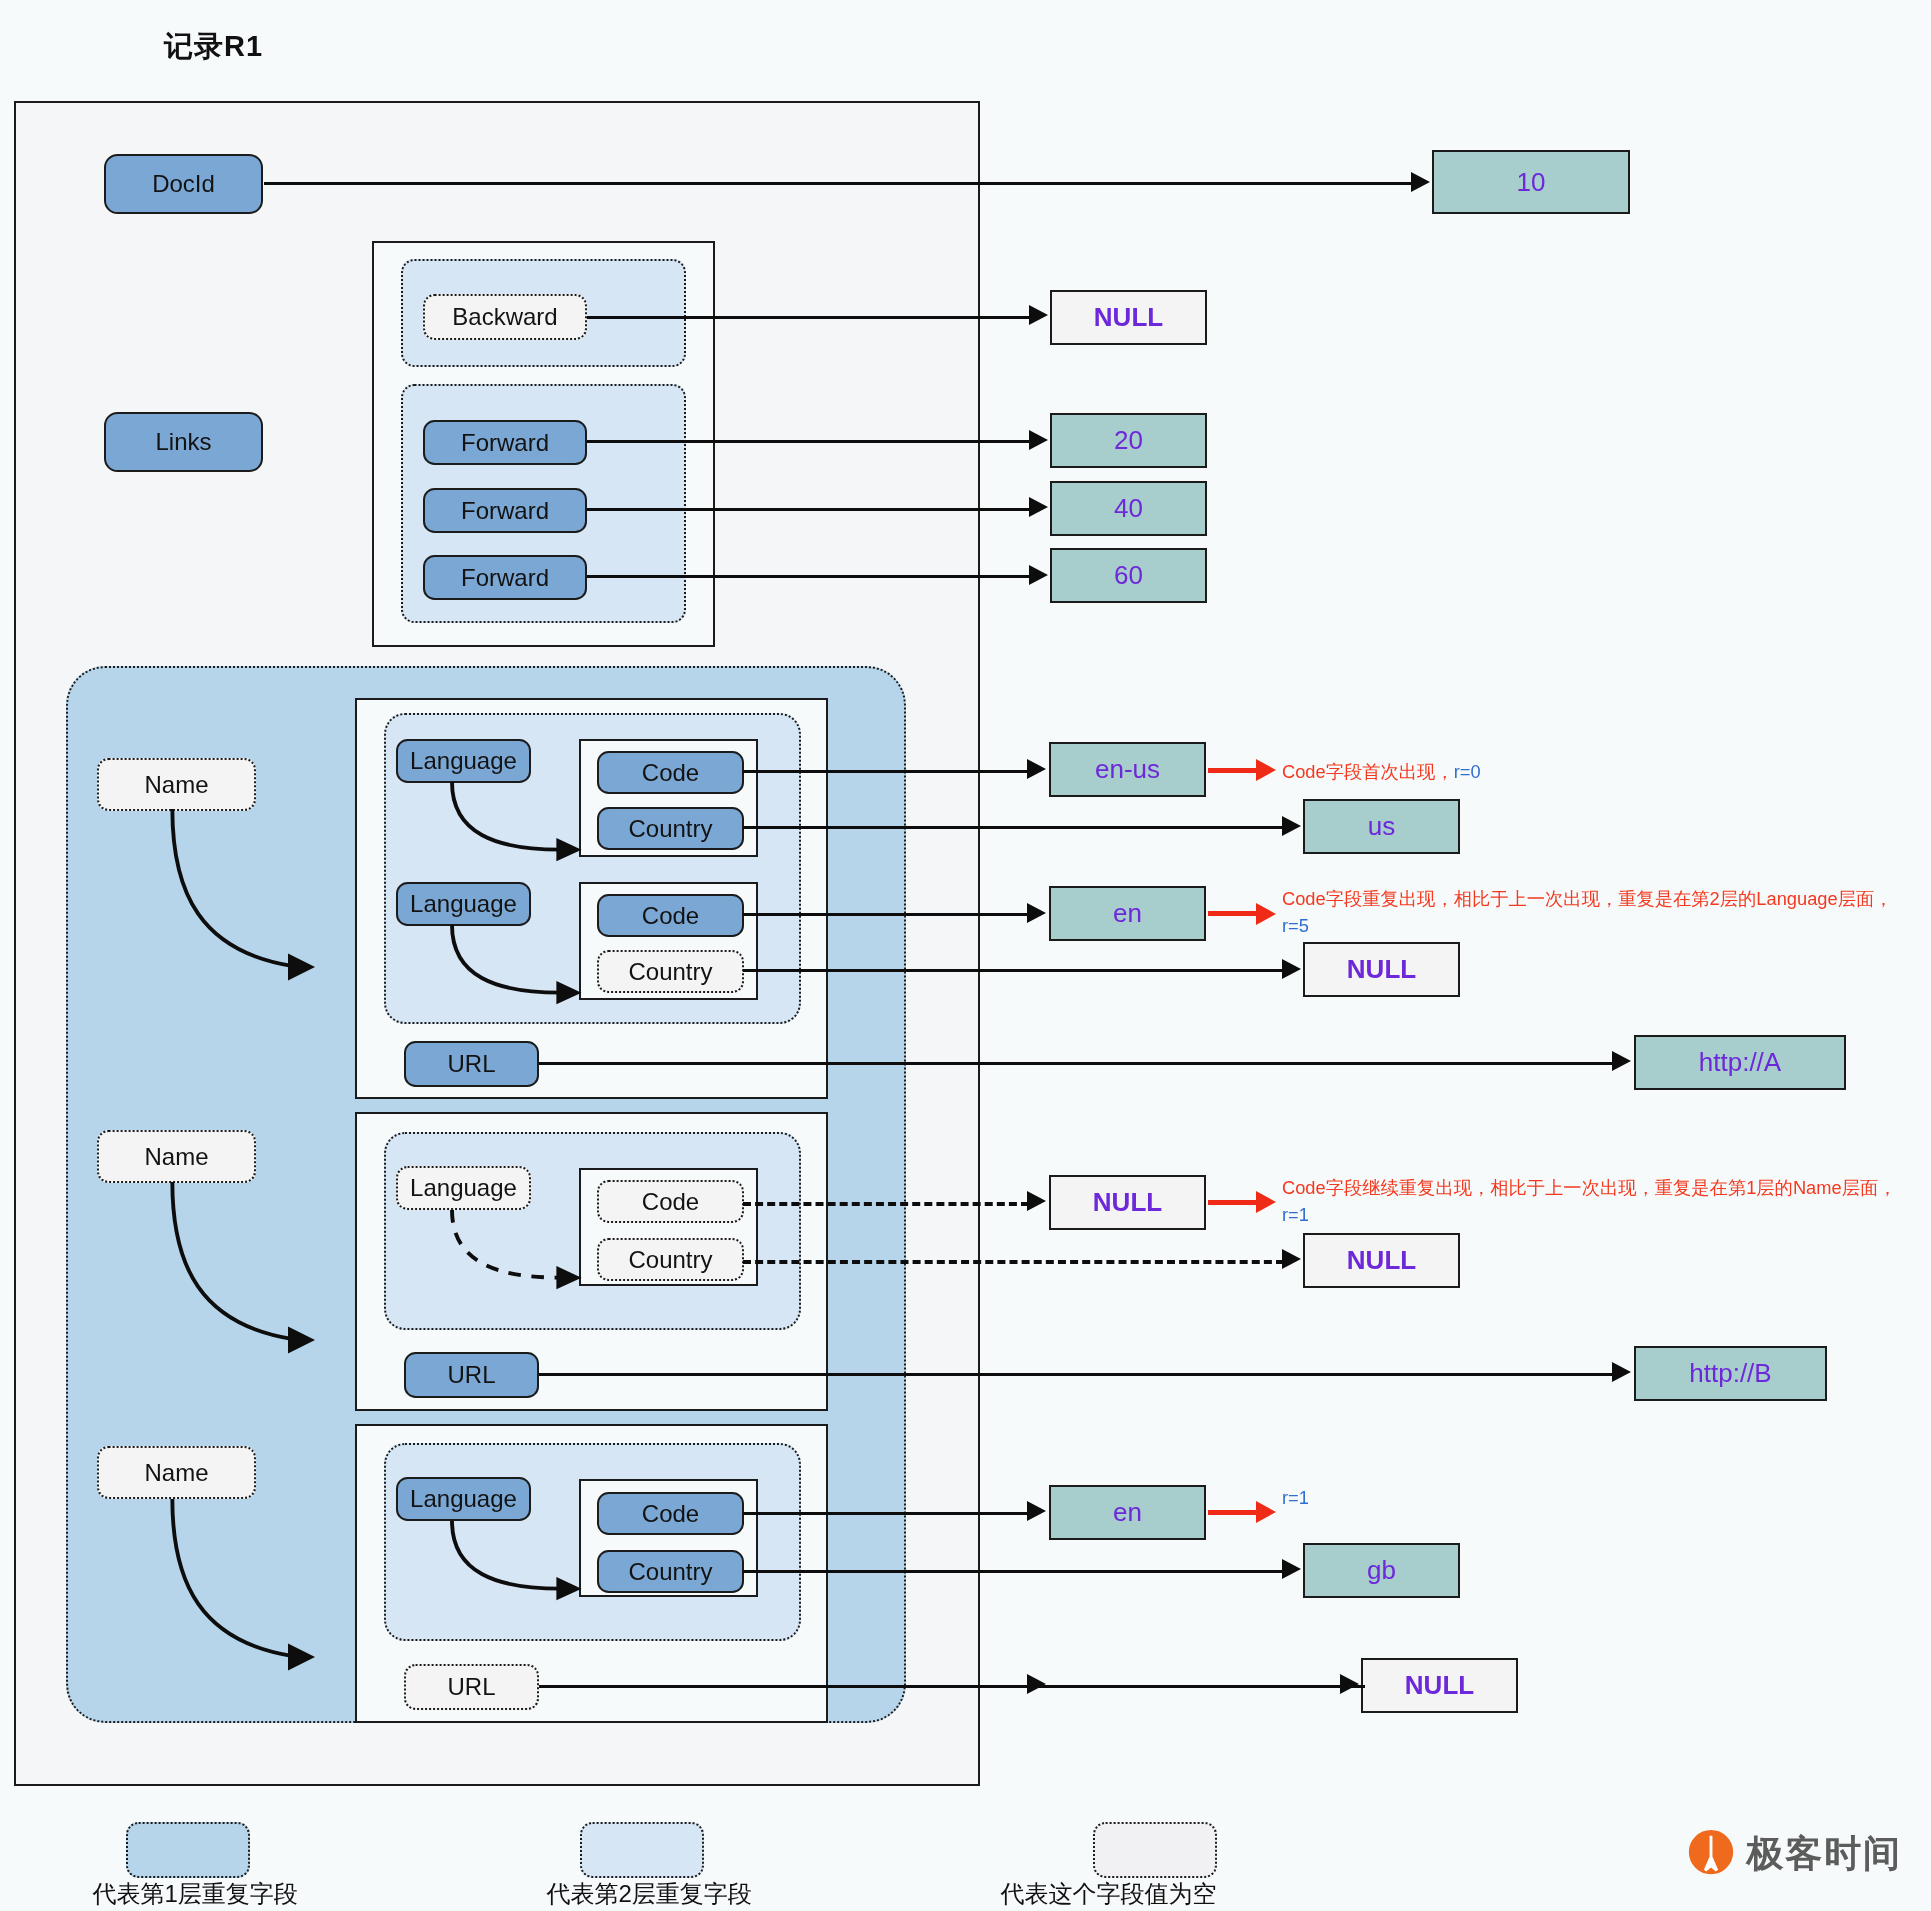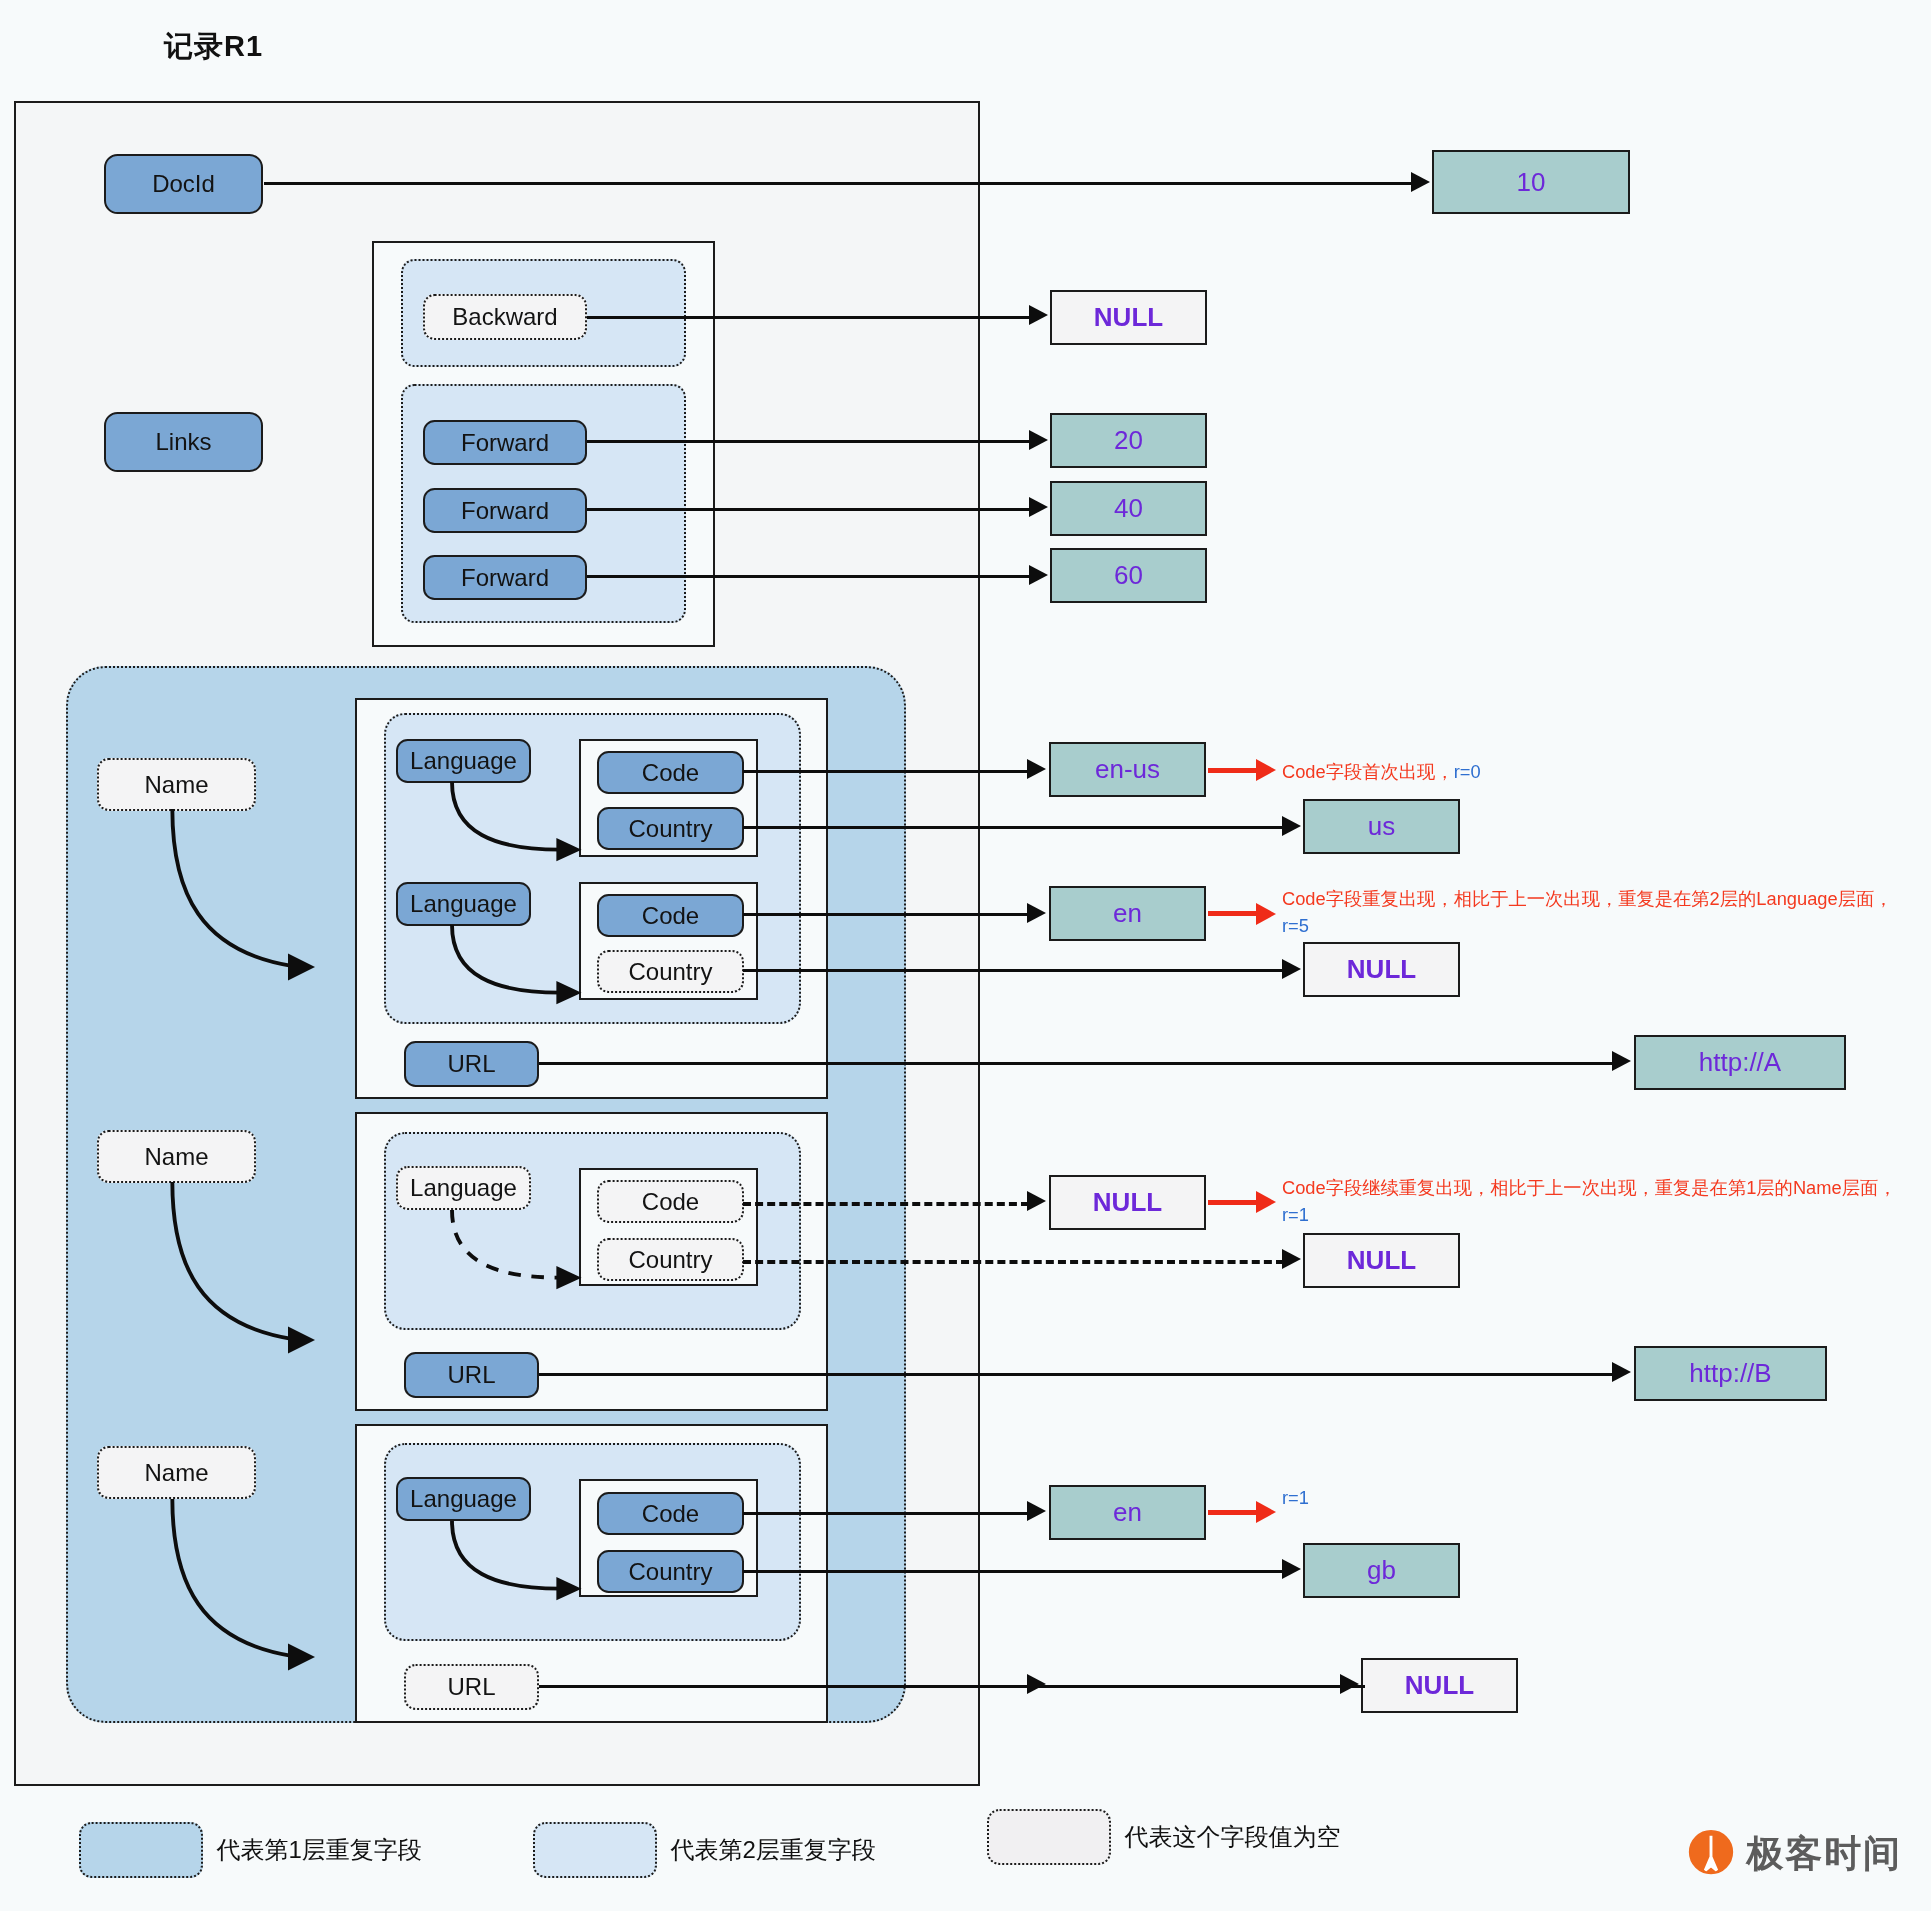--- a/index.html
+++ b/index.html
@@ -93,21 +93,21 @@
   .red-line { background:#ef2b18; height:4.8px; }
   .red-arrow {
     width:0; height:0; border-top:11.6px solid transparent;
     border-bottom:11.6px solid transparent; border-left:20px solid #ef2b18;
   }
   .note { font-size:18.3px; color:#f4391f; line-height:1.45; white-space:nowrap; }
   .note .r { color:#2f6fd0; }
 
   
   #legend { left:0; top:1801px; width:1931px; height:111px; }
-  .legend-item { display:flex; align-items:center; }
+  .legend-item { display:flex; align-items:center;flex-direction:column; }
   .swatch { width:124px; height:56px; border-radius:12.6px; border:2.9px dotted #1b1b1b; }
   .swatch.l1 { background:#b6d5ea; }
   .swatch.l2 { background:#d6e6f5; }
   .swatch.l3 { background:#f1f0f2; }
   .legend-text { font-size:24px; color:#111; margin-left:13.5px; white-space:nowrap; }
 
   
   #watermark { right:29px; top:1828px; display:flex; align-items:center; }
   #wm-text { font-size:37px; color:#5c5c5c; font-weight:bold; margin-left:9.7px; letter-spacing:1.9px; }
 </style>
@@ -293,21 +293,21 @@
 
   <div class="abs" id="legend">
     <div class="abs legend-item" style="left:79px; top:21px;">
       <div class="swatch l1"></div>
       <div class="legend-text">代表第1层重复字段</div>
     </div>
     <div class="abs legend-item" style="left:533px; top:21px;">
       <div class="swatch l2"></div>
       <div class="legend-text">代表第2层重复字段</div>
     </div>
-    <div class="abs legend-item" style="left:987px; top:8px;">
+    <div class="abs legend-item" style="left:987px; top:21px;align-items:flex-end;">
       <div class="swatch l3"></div>
       <div class="legend-text">代表这个字段值为空</div>
     </div>
   </div>
 
   <div class="abs" id="watermark">
     <svg width="52" height="52" viewBox="0 0 54 54">
       <circle cx="27" cy="25" r="22" fill="#ef6a1d"></circle>
       <path d="M27 8 L27 30 M27 30 L21 44 L27 39 L33 44 Z" fill="#ffffff" stroke="#ffffff" stroke-width="3"></path>
       <circle cx="27" cy="25" r="22" fill="none" stroke="#ef6a1d" stroke-width="2"></circle>

